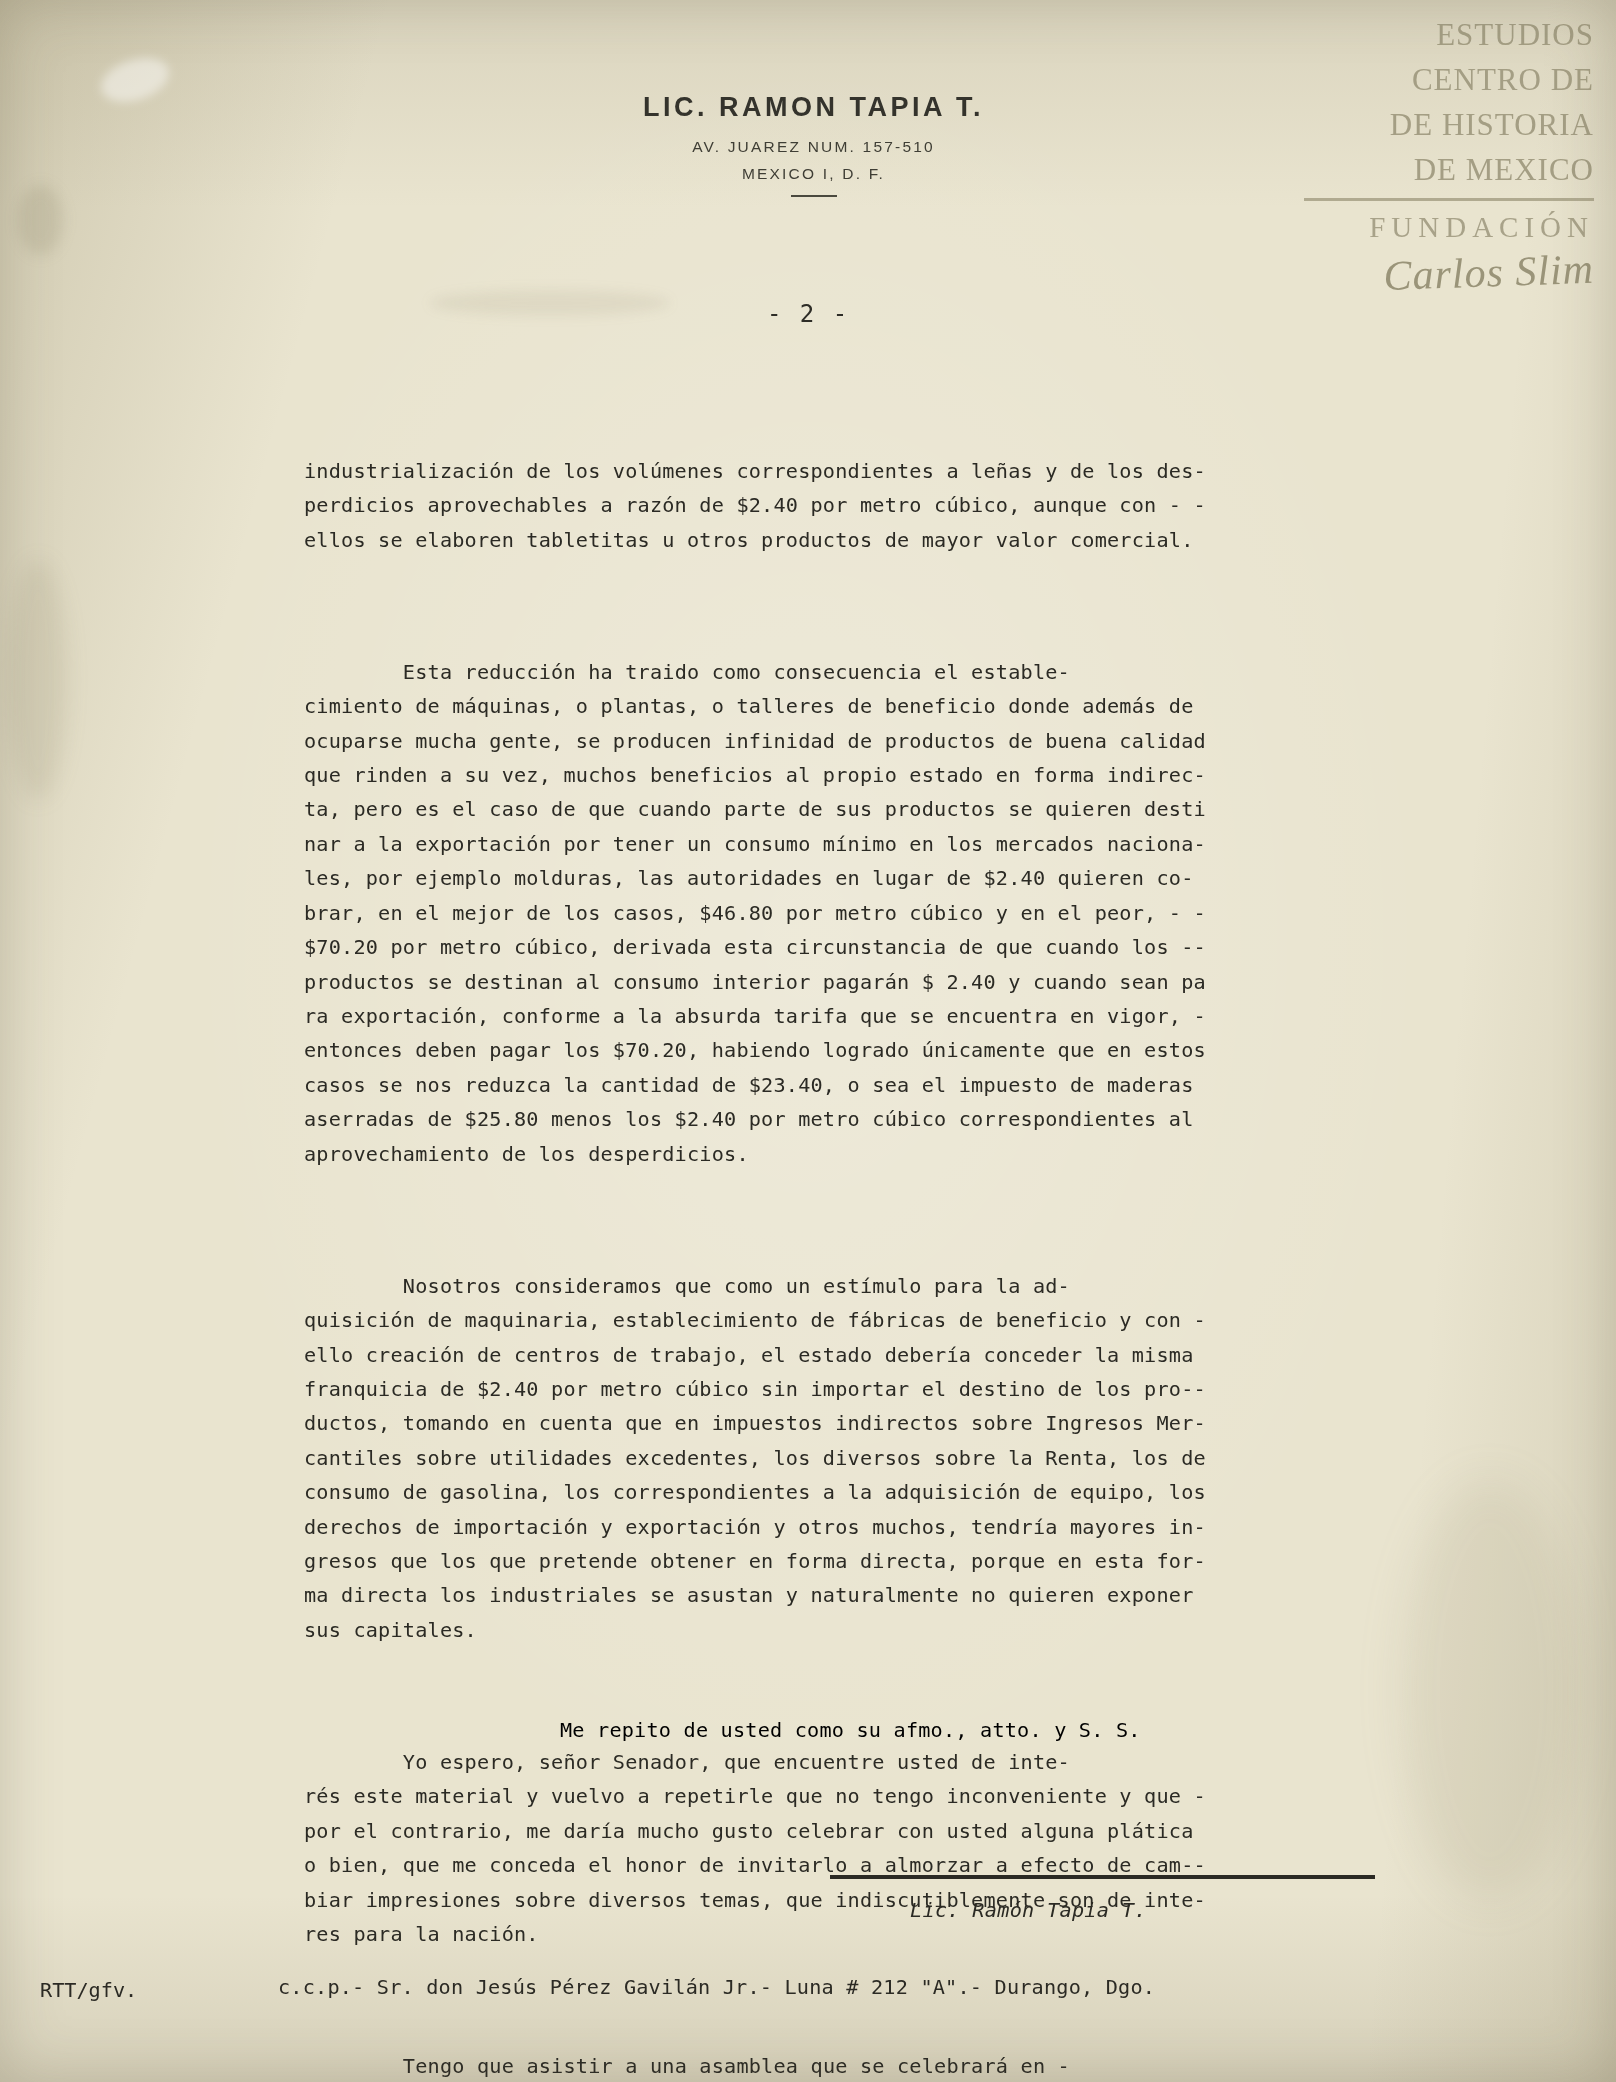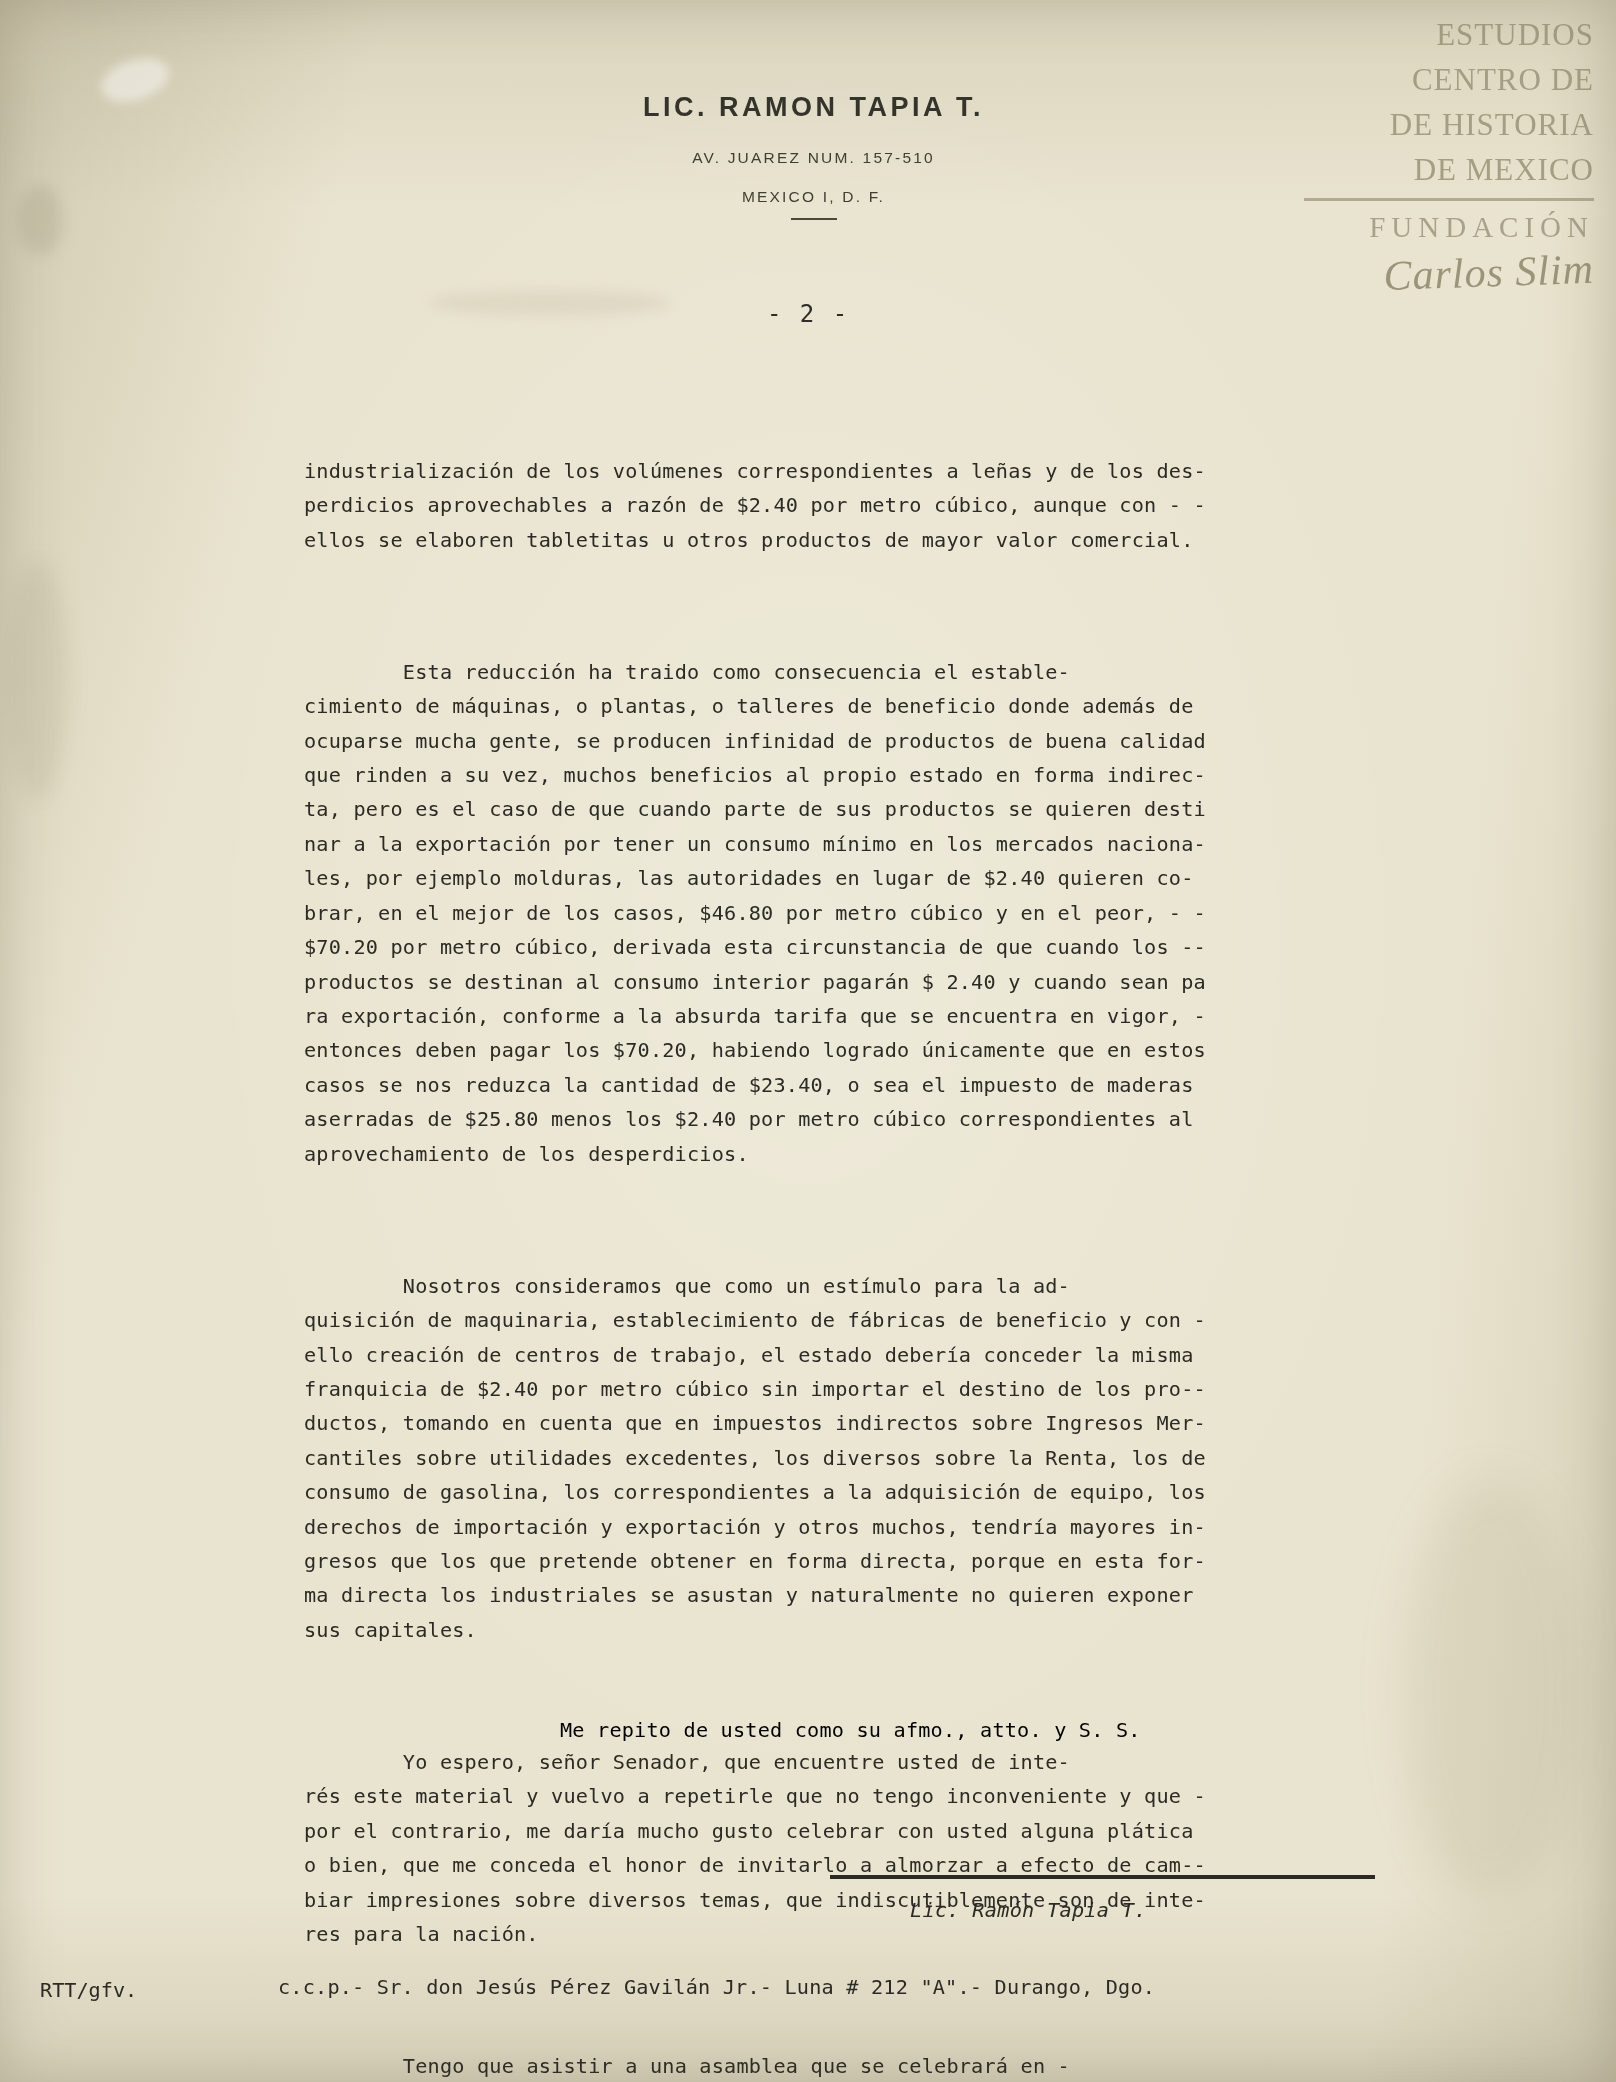--- a/index.html
+++ b/index.html
@@ -51,28 +51,28 @@
     font-family: "Liberation Sans", sans-serif;
     font-size: 27px;
     letter-spacing: 3.5px;
     font-weight: 600;
     color: #34332c;
   }
   .lh-addr {
     font-family: "Liberation Sans", sans-serif;
     font-size: 15.5px;
     letter-spacing: 2.2px;
-    margin-top: 26px;
+    margin-top: 15px;
     color: #3f3e35;
   }
   .lh-city {
     font-family: "Liberation Sans", sans-serif;
     font-size: 15.5px;
     letter-spacing: 2.2px;
-    margin-top: 21px;
+    margin-top: 9px;
     color: #3f3e35;
   }
   .lh-rule {
     width: 46px;
     height: 2px;
     background: #4a493e;
     margin: 12px auto 0 auto;
   }
 
   

